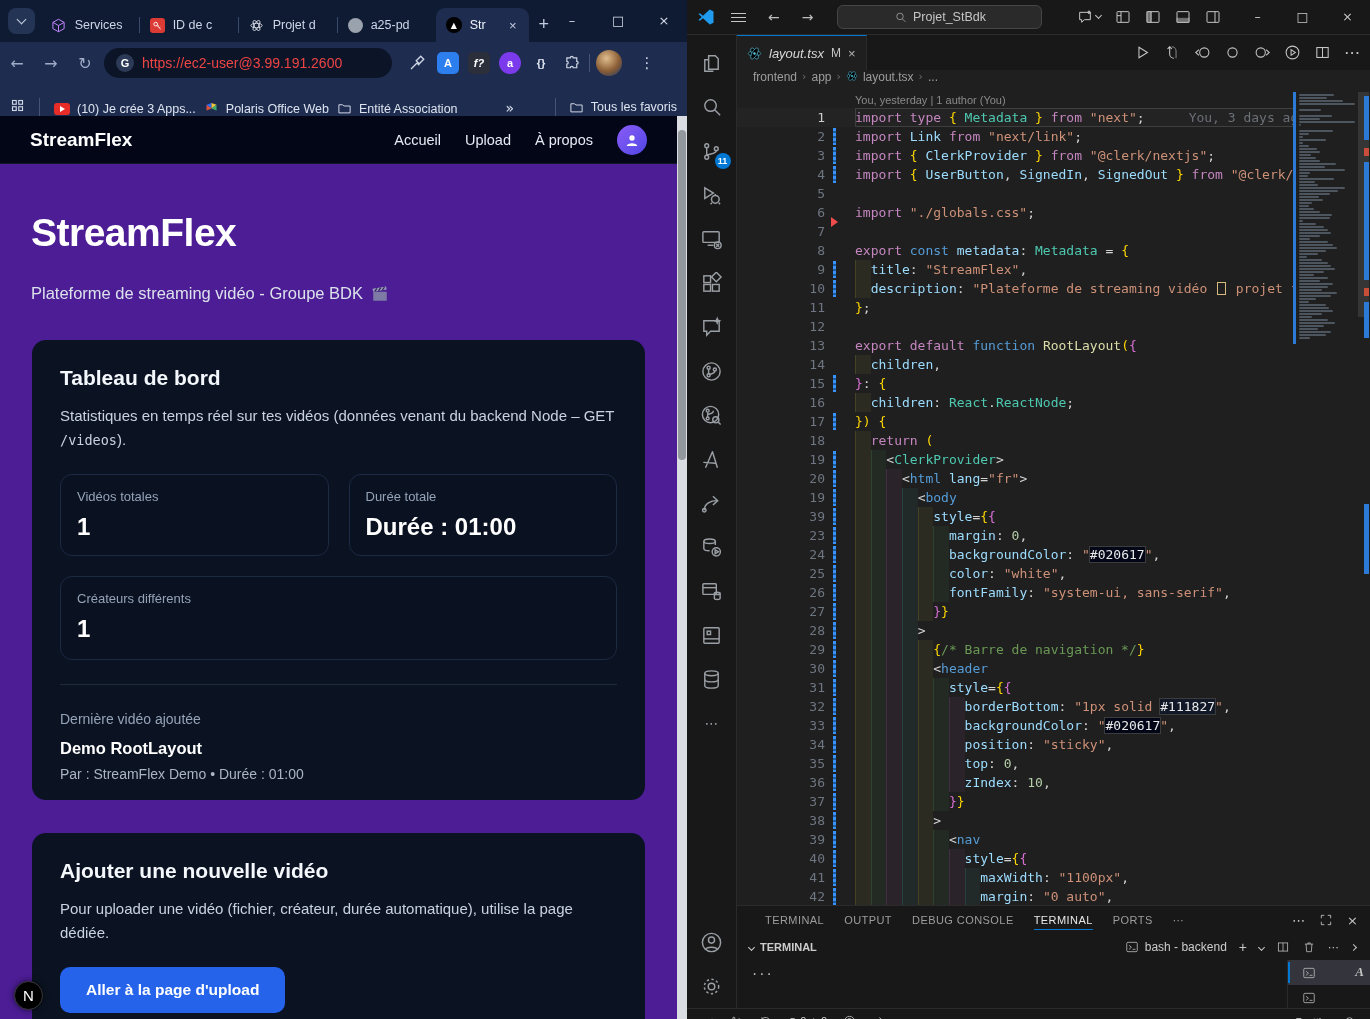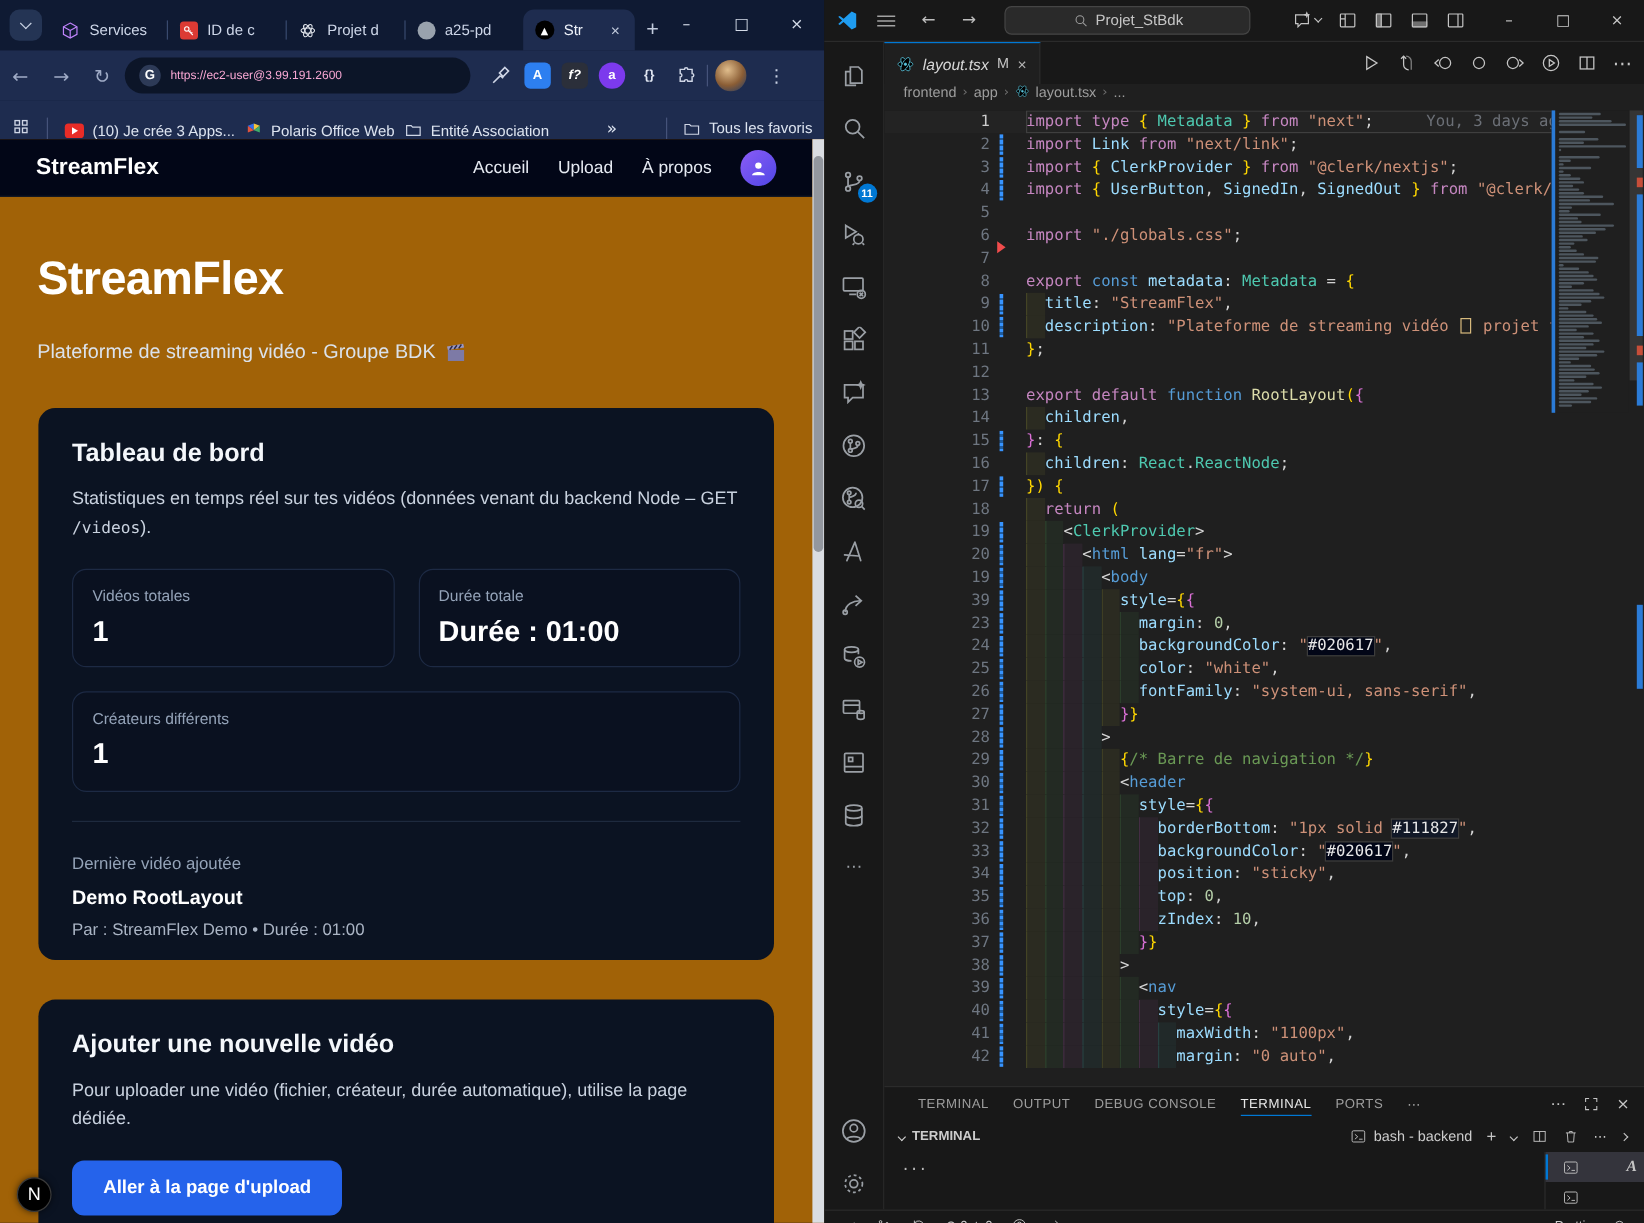--- a/index.html
+++ b/index.html
@@ -20,34 +20,34 @@
   .fav-gh{width:15px;height:15px;border-radius:50%;background:#99a2ad}
   .tab-x{color:#c2cbdd;font-size:13px;padding:0 2px}
   .newtab{color:#c2cbdd;font-size:18px;margin:6px 0 0 10px}
   .b-wincontrols{margin-left:auto;display:flex;gap:0;color:#d4dbe8;font-size:13px}
   .b-wincontrols span{width:46px;text-align:center;line-height:42px}
   .b-toolbar{position:absolute;left:0;top:42px;right:0;height:42px;background:#1e2c4f;display:flex;align-items:center}
   .navbtn{color:#9fabc6;font-size:16px;width:34px;text-align:center}
   .addr{height:30px;flex:0 0 288px;margin-left:2px;background:#0c1528;border-radius:15px;display:flex;align-items:center;padding:0 12px;gap:8px}
   .addr .gico{width:18px;height:18px;border-radius:50%;background:#273указ?}
   .gico{width:18px;height:18px;border-radius:50%;background:#2d3a57;color:#fff;font-size:11px;font-weight:bold;display:flex;align-items:center;justify-content:center}
-  .addr .url{color:#f9a8d4;font-size:10px;white-space:nowrap}
+  .addr .url{color:#ef4444;font-size:14px;white-space:nowrap}
   .exts{display:flex;align-items:center;gap:9px;margin-left:14px}
   .extico{width:22px;height:22px;border-radius:5px;display:flex;align-items:center;justify-content:center;font-size:11px;font-weight:bold;color:#fff}
   .vsep{width:1px;height:18px;background:#45537a;margin:0 6px}
   .avatar{width:26px;height:26px;border-radius:50%;background:radial-gradient(circle at 40% 32%,#e0bd8c,#8a5d35 55%,#31405f 90%)}
   .menu3{color:#c7d0e2;font-size:15px;margin:0 0 0 10px;width:30px;text-align:center}
   .b-bookmarks{position:absolute;left:0;top:84px;right:0;height:32px;background:#1e2c4f;display:flex;align-items:flex-end;color:#dde4f0;font-size:12.5px;gap:8px;padding:0 10px}
   .bm{display:flex;align-items:center;gap:7px;white-space:nowrap}
   .bm-right{margin-left:auto;display:flex;align-items:center;gap:7px}
   .ytico{width:16px;height:12px;border-radius:3px;background:#e82c27;display:flex;align-items:center;justify-content:center}
   .ytico i{display:block;width:0;height:0;border-left:5px solid #fff;border-top:3px solid transparent;border-bottom:3px solid transparent}
   
   .b-page{position:absolute;left:0;top:116px;right:0;bottom:0;background:#04091ا}
-  .b-page{background:#a16207}
+  .b-page{background:#4c1d95}
   .pg-scroll{position:absolute;right:0;top:0;width:10px;bottom:0;background:#dadde2}
   .pg-thumb{position:absolute;right:1px;top:14px;width:8px;height:330px;background:#93979e;border-radius:4px}
   .site-header{position:absolute;left:0;top:0;right:10px;height:48px;background:#020617;border-bottom:1px solid #111827;display:flex;align-items:center;padding:0 30px}
   .brand{color:#fff;font-size:19px;font-weight:bold}
   .site-nav{margin-left:auto;display:flex;align-items:center;gap:24px;color:#e6eaf2;font-size:14.5px}
   .clerk-avatar{width:30px;height:30px;border-radius:50%;background:linear-gradient(135deg,#8b5cf6,#4f46e5)}
   .hero-title{position:absolute;left:31px;top:95px;color:#fff;font-size:39px;font-weight:bold;letter-spacing:-.5px}
   .hero-sub{position:absolute;left:31px;top:168px;color:#dbe2ec;font-size:16.5px;display:flex;align-items:center;gap:8px}
   .card{position:absolute;left:32px;width:613px;background:#0b1322;border-radius:14px;padding:26px 28px}
   .card h2{color:#f4f7fb;font-size:21px;font-weight:bold}
@@ -679,20 +679,21 @@
       <span>app</span>
         <span class="sep glyph">›</span>
       <svg width="12" height="12" viewBox="0 0 24 24">
           <use href="#i-atom"></use>
         </svg>
       <span>layout.tsx</span>
         <span class="sep glyph">›</span>
       <span>...</span>
     </div>
     <div class="v-code">
+      <div class="codelens">You, yesterday | 1 author (You)</div>
       <div>
           <div class="cl cur"><span class="ln">1</span><span class="gm"></span><span class="tx"><span class="tk-k">import</span><span class="tk-p"> </span><span class="tk-k">type</span><span class="tk-p"> </span><span class="tk-g">{</span><span class="tk-p"> </span><span class="tk-t">Metadata</span><span class="tk-p"> </span><span class="tk-g">}</span><span class="tk-p"> </span><span class="tk-k">from</span><span class="tk-p"> </span><span class="tk-s">"next"</span><span class="tk-p">;</span><span class="blame">You, 3 days ago • I</span></span></div>
           <div class="cl"><span class="ln">2</span><span class="gm mod"></span><span class="tx"><span class="tk-k">import</span><span class="tk-p"> </span><span class="tk-v">Link</span><span class="tk-p"> </span><span class="tk-k">from</span><span class="tk-p"> </span><span class="tk-s">"next/link"</span><span class="tk-p">;</span></span></div>
           <div class="cl"><span class="ln">3</span><span class="gm mod"></span><span class="tx"><span class="tk-k">import</span><span class="tk-p"> </span><span class="tk-g">{</span><span class="tk-p"> </span><span class="tk-v">ClerkProvider</span><span class="tk-p"> </span><span class="tk-g">}</span><span class="tk-p"> </span><span class="tk-k">from</span><span class="tk-p"> </span><span class="tk-s">"@clerk/nextjs"</span><span class="tk-p">;</span></span></div>
           <div class="cl"><span class="ln">4</span><span class="gm mod"></span><span class="tx"><span class="tk-k">import</span><span class="tk-p"> </span><span class="tk-g">{</span><span class="tk-p"> </span><span class="tk-v">UserButton</span><span class="tk-p">, </span><span class="tk-v">SignedIn</span><span class="tk-p">, </span><span class="tk-v">SignedOut</span><span class="tk-p"> </span><span class="tk-g">}</span><span class="tk-p"> </span><span class="tk-k">from</span><span class="tk-p"> </span><span class="tk-s">"@clerk/nextjs"</span></span></div>
           <div class="cl"><span class="ln">5</span><span class="gm"></span><span class="tx"></span></div>
           <div class="cl"><span class="ln">6</span><span class="gm"></span><span class="tx"><span class="tk-k">import</span><span class="tk-p"> </span><span class="tk-s">"./globals.css"</span><span class="tk-p">;</span></span></div>
           <div class="cl"><span class="ln">7</span><span class="gm del"></span><span class="tx"></span></div>
           <div class="cl"><span class="ln">8</span><span class="gm"></span><span class="tx"><span class="tk-k">export</span><span class="tk-p"> </span><span class="tk-b">const</span><span class="tk-p"> </span><span class="tk-v">metadata</span><span class="tk-p">: </span><span class="tk-t">Metadata</span><span class="tk-p"> = </span><span class="tk-g">{</span></span></div>
           <div class="cl"><span class="ln">9</span><span class="gm mod"></span><span class="tx"><span class="ind r0">  </span><span class="tk-v">title</span><span class="tk-p">: </span><span class="tk-s">"StreamFlex"</span><span class="tk-p">,</span></span></div>

